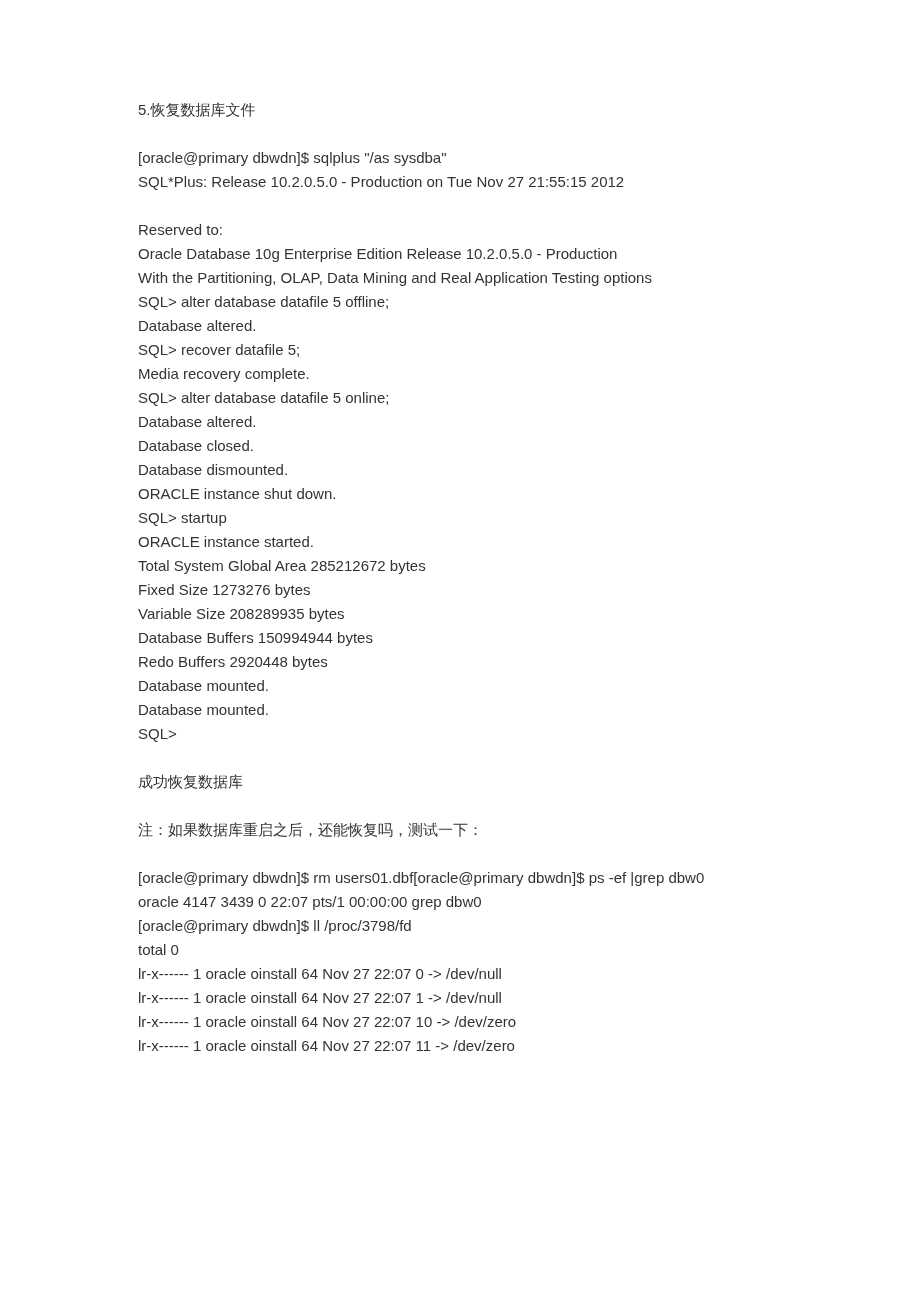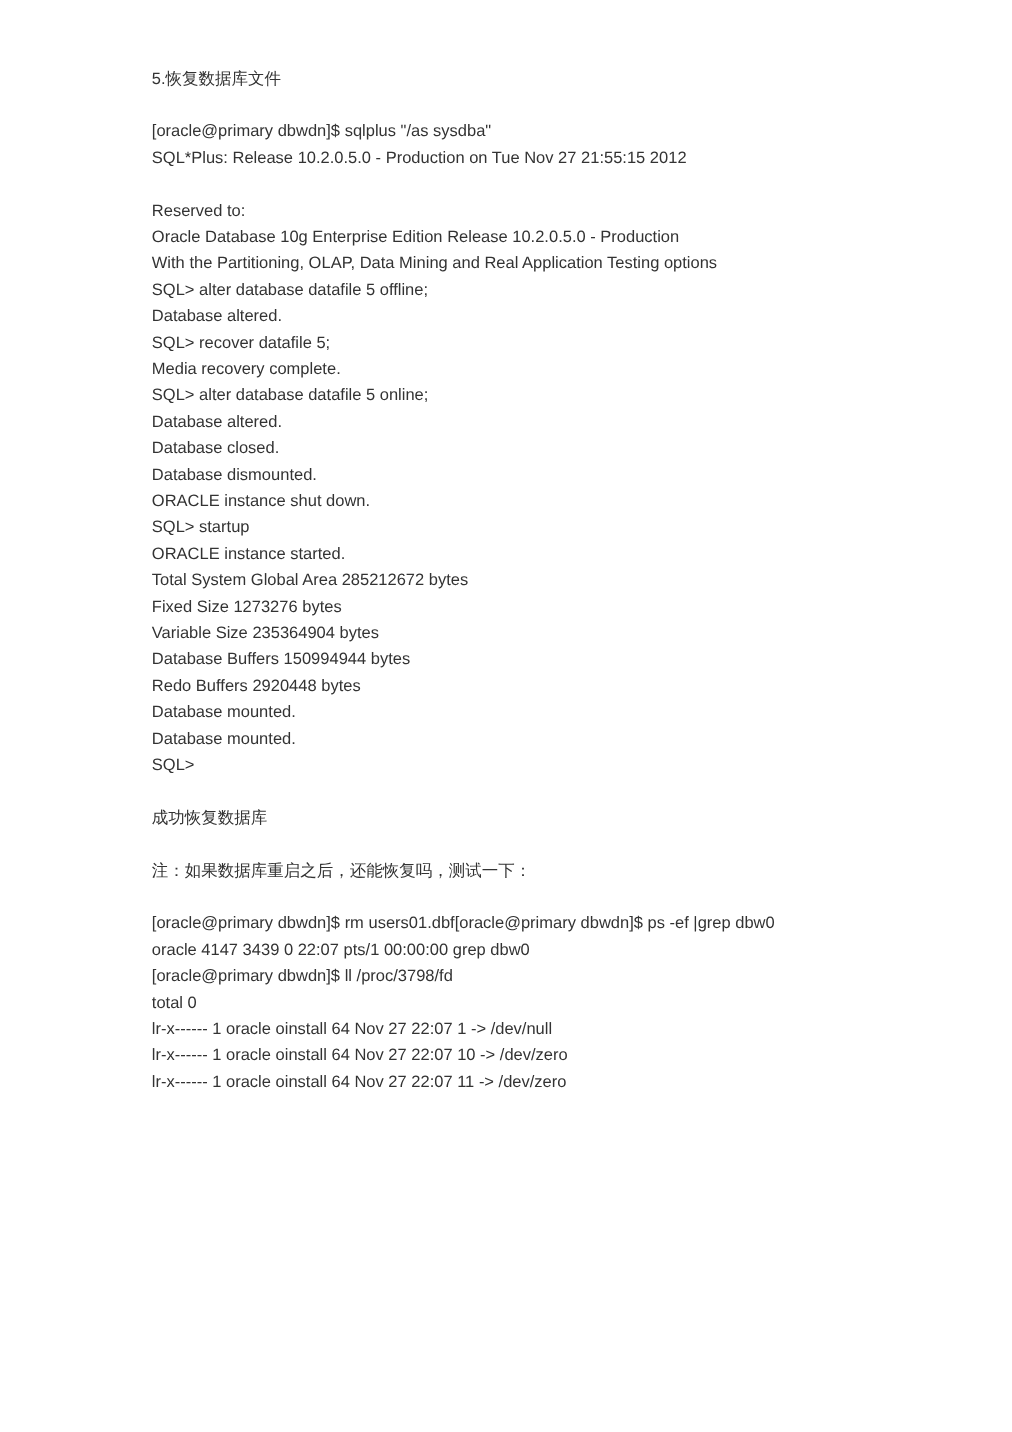--- a/index.html
+++ b/index.html
@@ -7,21 +7,21 @@
     padding: 0;
     background: #ffffff;
     font-family: Arial, "Microsoft YaHei", sans-serif;
     font-size: 15px;
     color: #333333;
     line-height: 1.6;
   }
   .page {
     width: 920px;
     min-height: 1302px;
-    padding: 60px 138px 60px 138px;
+    padding: 98px 138px 60px 138px;
     box-sizing: border-box;
   }
   .heading {
     margin-bottom: 24px;
   }
   .block {
     margin-bottom: 24px;
   }
   .line {
     white-space: pre-wrap;
@@ -52,39 +52,40 @@
     <div class="line">Media recovery complete.</div>
     <div class="line">SQL&gt; alter database datafile 5 online;</div>
     <div class="line">Database altered.</div>
     <div class="line">Database closed.</div>
     <div class="line">Database dismounted.</div>
     <div class="line">ORACLE instance shut down.</div>
     <div class="line">SQL&gt; startup</div>
     <div class="line">ORACLE instance started.</div>
     <div class="line">Total System Global Area 285212672 bytes</div>
     <div class="line">Fixed Size 1273276 bytes</div>
-    <div class="line">Variable Size 235364904 bytes</div>
+    <div class="line">Variable Size 208289935 bytes</div>
     <div class="line">Database Buffers 150994944 bytes</div>
     <div class="line">Redo Buffers 2920448 bytes</div>
     <div class="line">Database mounted.</div>
     <div class="line">Database mounted.</div>
     <div class="line">SQL&gt;</div>
   </div>
 
   <div class="block">
     <div class="line">成功恢复数据库</div>
   </div>
 
   <div class="block">
     <div class="line">注：如果数据库重启之后，还能恢复吗，测试一下：</div>
   </div>
 
   <div class="block">
     <div class="line">[oracle@primary dbwdn]$ rm users01.dbf[oracle@primary dbwdn]$ ps -ef |grep dbw0</div>
     <div class="line">oracle 4147 3439 0 22:07 pts/1 00:00:00 grep dbw0</div>
     <div class="line">[oracle@primary dbwdn]$ ll /proc/3798/fd</div>
     <div class="line">total 0</div>
+    <div class="line">lr-x------ 1 oracle oinstall 64 Nov 27 22:07 0 -&gt; /dev/null</div>
     <div class="line">lr-x------ 1 oracle oinstall 64 Nov 27 22:07 1 -&gt; /dev/null</div>
     <div class="line">lr-x------ 1 oracle oinstall 64 Nov 27 22:07 10 -&gt; /dev/zero</div>
     <div class="line">lr-x------ 1 oracle oinstall 64 Nov 27 22:07 11 -&gt; /dev/zero</div>
   </div>
 
 </div>
 
 </body></html>

